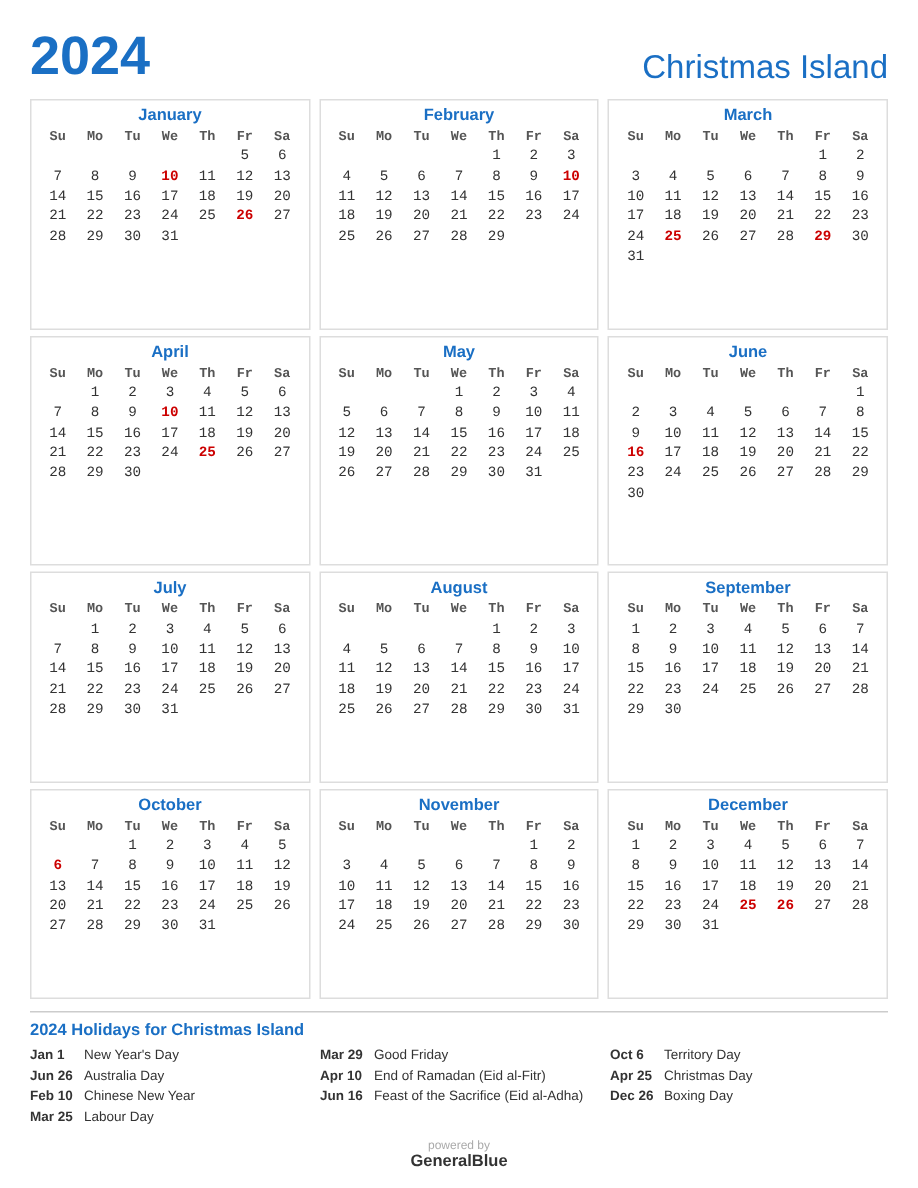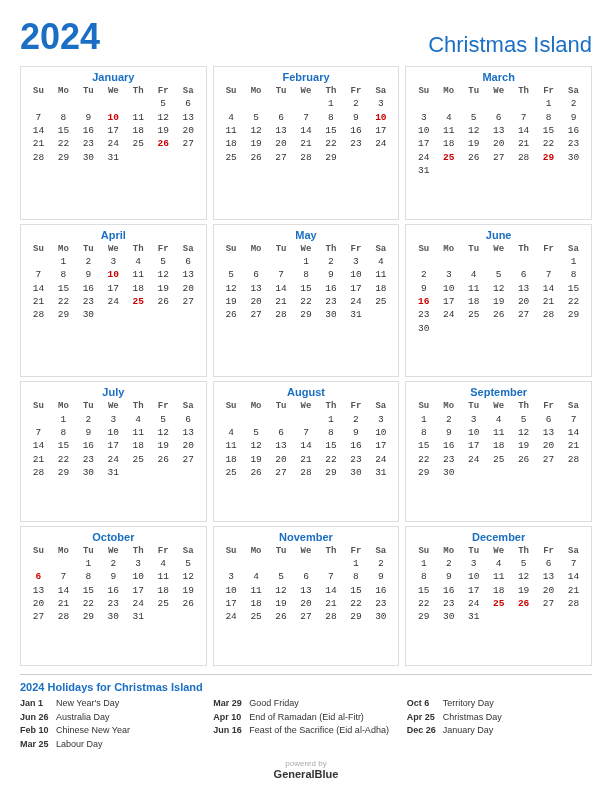--- a/index.html
+++ b/index.html
@@ -942,21 +942,21 @@
           <div class="holiday-item">
             <span class="holiday-date">Oct 6</span>
             <span class="holiday-name">Territory Day</span>
           </div>
           <div class="holiday-item">
             <span class="holiday-date">Apr 25</span>
             <span class="holiday-name">Christmas Day</span>
           </div>
           <div class="holiday-item">
             <span class="holiday-date">Dec 26</span>
-            <span class="holiday-name">January Day</span>
+            <span class="holiday-name">Boxing Day</span>
           </div>
         </div>
       </div>
   </div>
 
   <div class="footer">
     <div class="footer-powered">powered by</div>
     <div class="footer-brand">GeneralBlue</div>
   </div>
 </div>

